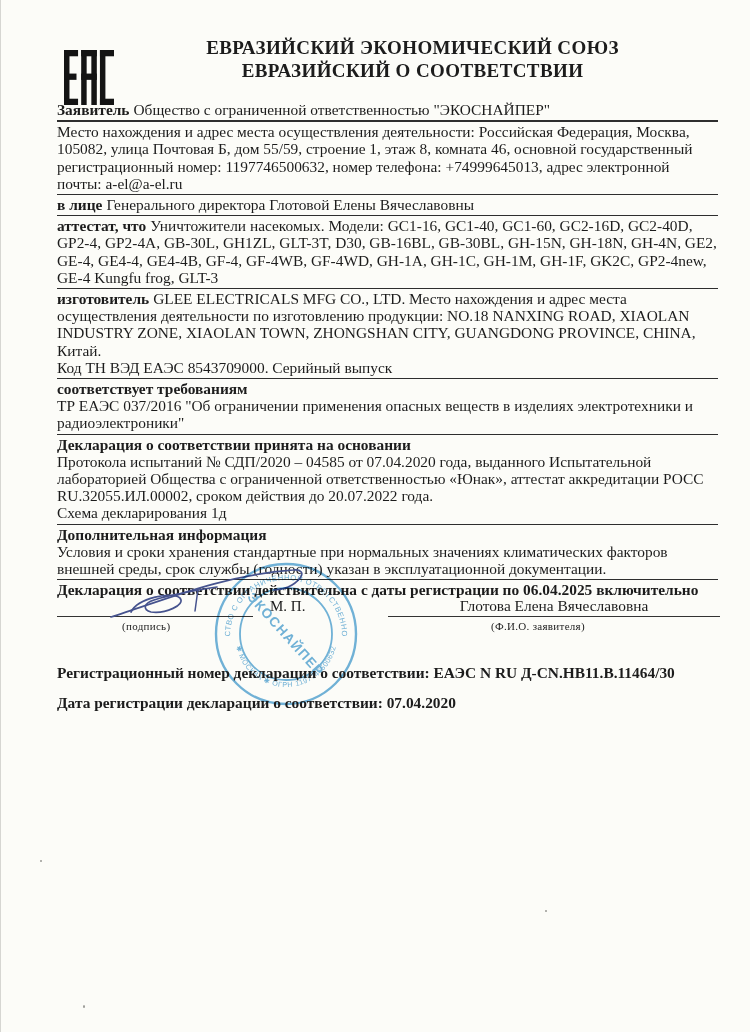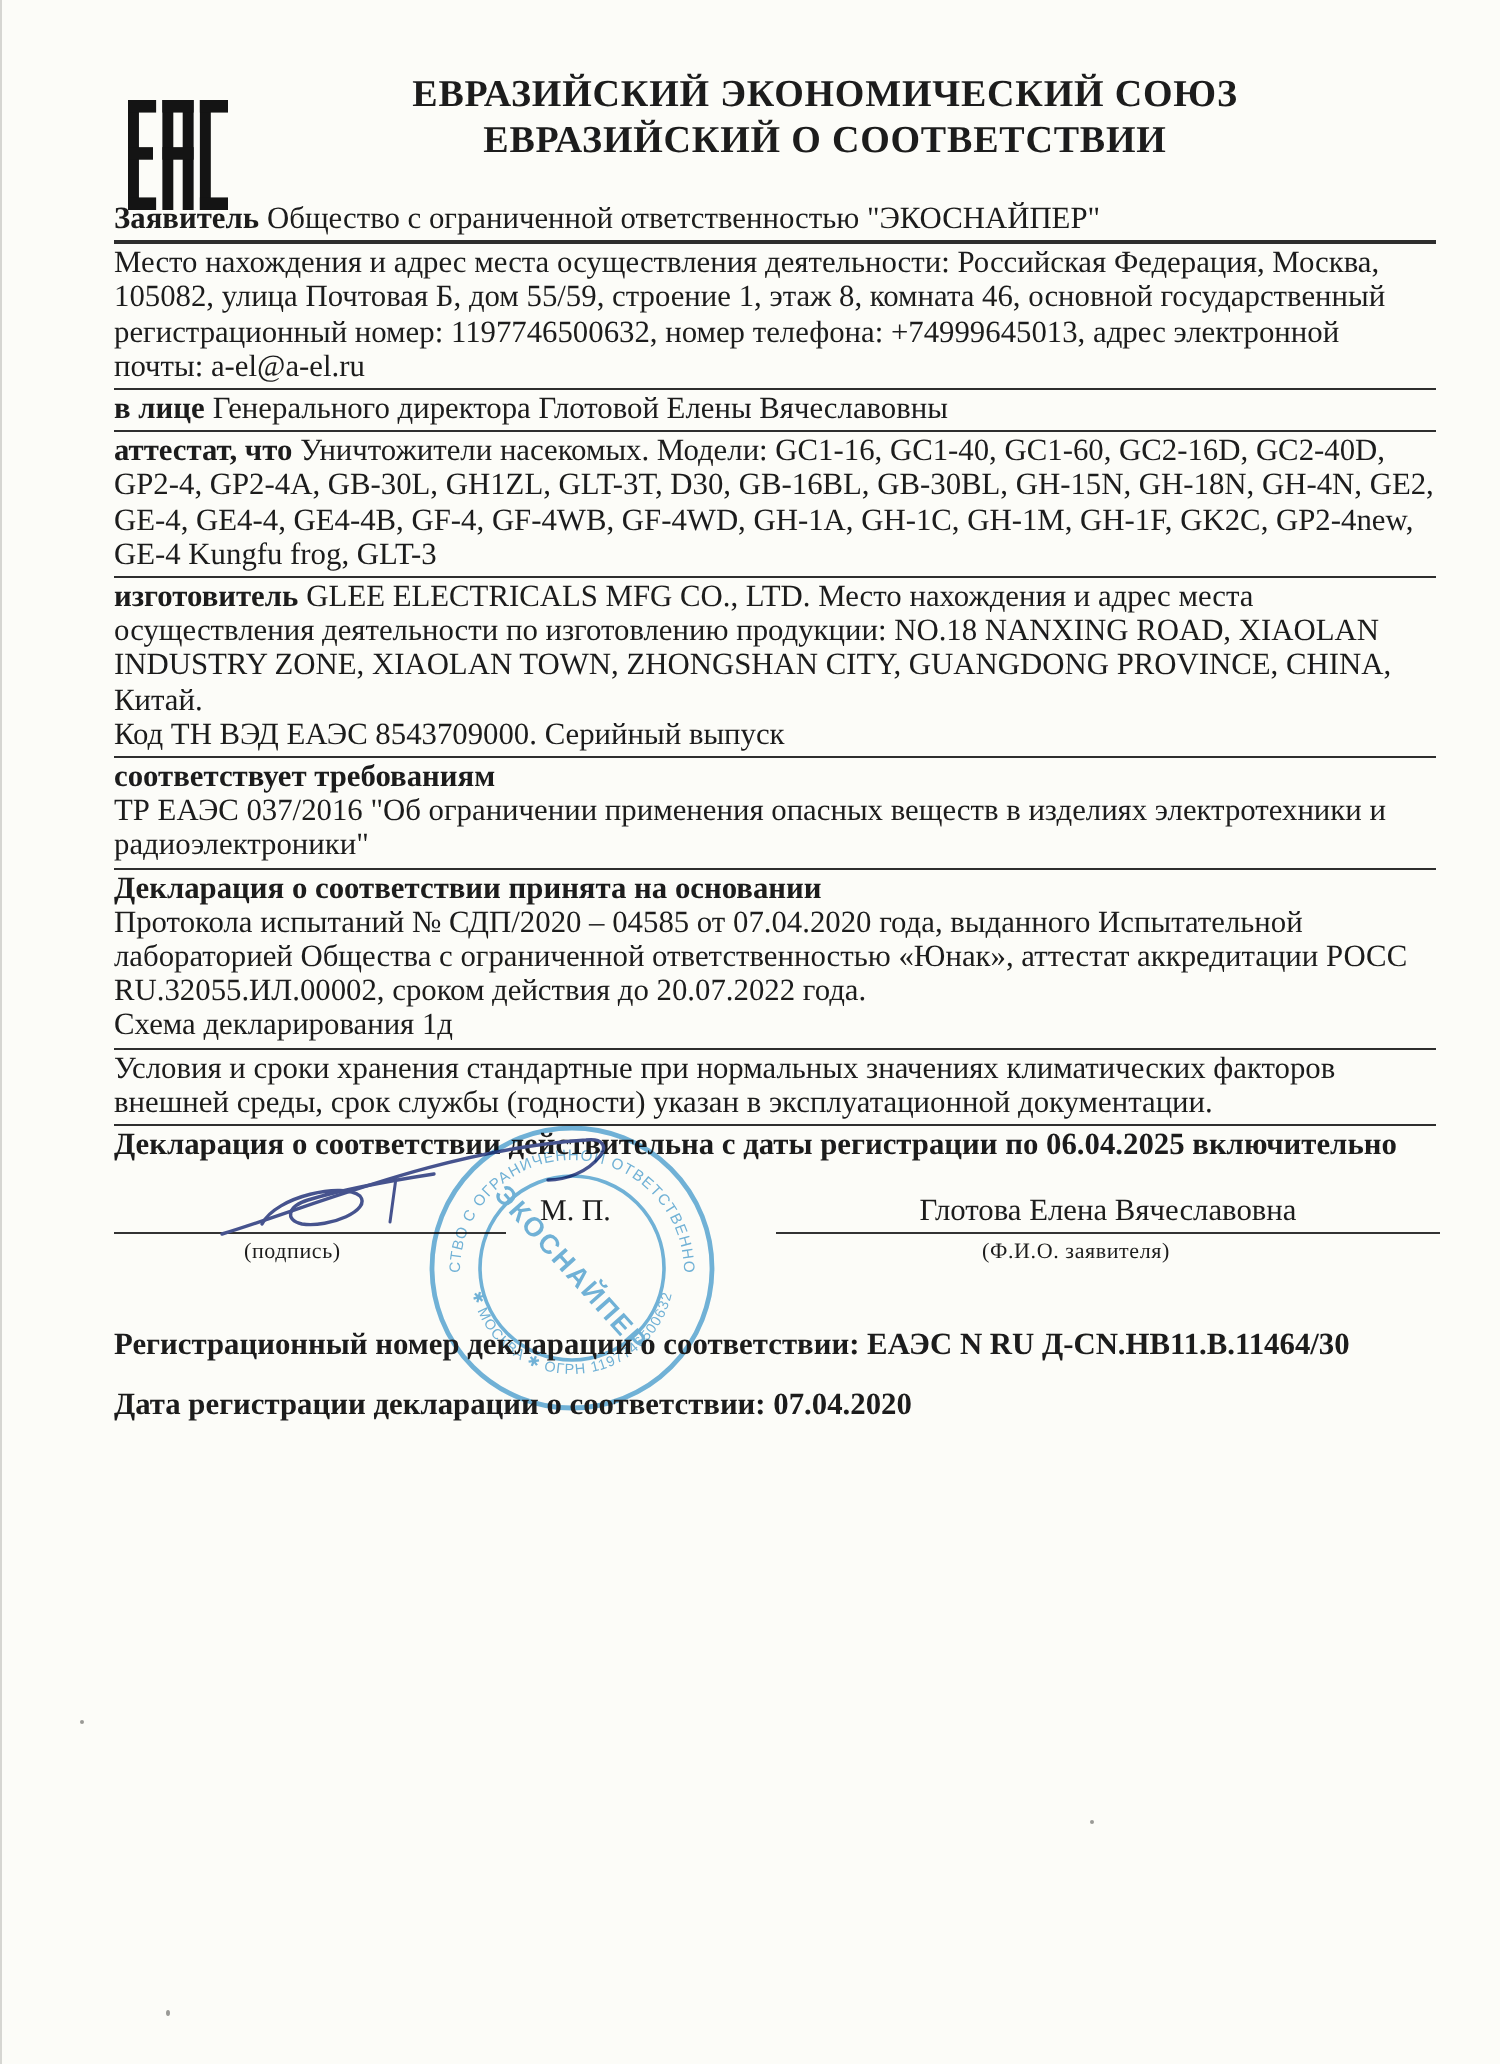--- a/index.html
+++ b/index.html
@@ -88,20 +88,21 @@
     <div class="row bordered">
       <div class="b">соответствует требованиям</div>
       <div>ТР ЕАЭС 037/2016 "Об ограничении применения опасных веществ в изделиях электротехники и радиоэлектроники"</div>
     </div>
     <div class="row bordered">
       <div class="b">Декларация о соответствии принята на основании</div>
       <div>Протокола испытаний № СДП/2020 – 04585  от 07.04.2020 года, выданного Испытательной лабораторией Общества с ограниченной ответственностью «Юнак», аттестат аккредитации РОСС RU.32055.ИЛ.00002, сроком действия до 20.07.2022 года.</div>
       <div>Схема декларирования 1д</div>
     </div>
     <div class="row bordered">
+      <div class="b">Дополнительная информация</div>
       <div>Условия и сроки хранения стандартные при нормальных значениях климатических факторов внешней среды, срок службы (годности) указан в эксплуатационной документации.</div>
     </div>
     <div class="row b">Декларация о соответствии  действительна с даты регистрации по 06.04.2025 включительно</div>
   </div>
 
   <div class="sig-line-left"></div>
   <div class="sig-caption">(подпись)</div>
   <div class="mp-label">М. П.</div>
   <div class="signer-name">Глотова Елена Вячеславовна</div>
   <div class="signer-line"></div>

